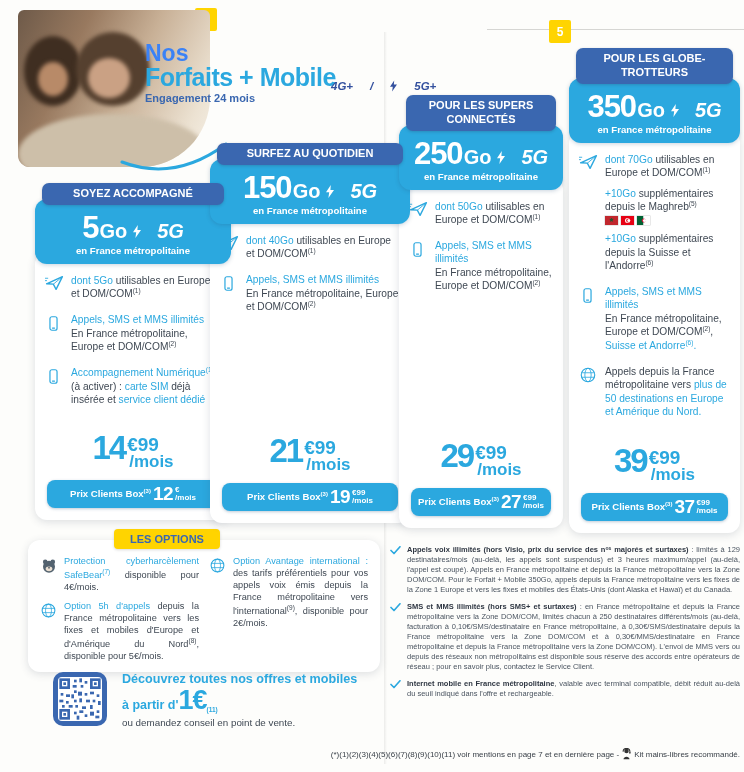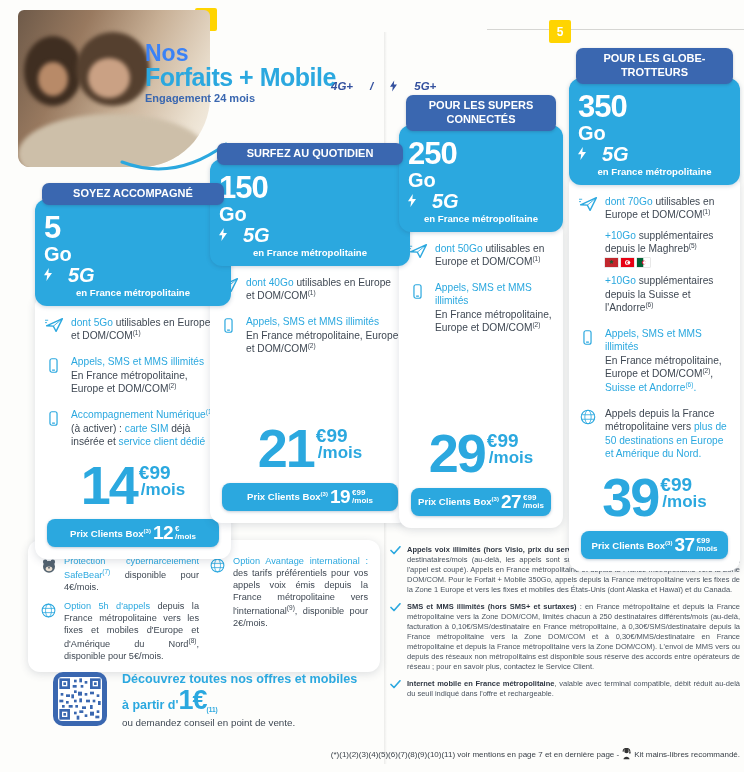--- a/index.html
+++ b/index.html
@@ -46,40 +46,40 @@
   .card { position:absolute; display:flex; flex-direction:column; }
   .card1 { left:35px;  top:183px; width:196px; height:337px; }
   .card2 { left:210px; top:143px; width:200px; height:380px; }
   .card3 { left:399px; top:95px;  width:164px; height:433px; }
   .card4 { left:569px; top:48px;  width:171px; height:485px; }
   .card-badge { position:relative; z-index:3; background:#3A67B0; color:#fff; font-weight:bold;
     font-size:11px; line-height:1.25; text-align:center; border-radius:7px; padding:4px 5px; margin:0 7px;
     box-shadow:0 1px 3px rgba(40,50,80,.25); }
   .card-cyan { position:relative; z-index:2; background:#2BA8DF; color:#fff; border-radius:12px;
     margin-top:-6px; padding:13px 4px 8px; text-align:center; box-shadow:0 1px 4px rgba(40,80,120,.25); }
-  .go-line { display:flex; align-items:baseline; gap:1px; line-height:1;flex-direction:column; }
+  .go-line { display:flex; align-items:baseline; justify-content:center; gap:1px; line-height:1; }
   .go-num { font-size:31px; font-weight:bold; letter-spacing:-1px; }
   .go-unit { font-size:20px; font-weight:bold; }
   .tech { display:inline-flex; align-items:center; margin-left:5px; font-style:italic; font-weight:bold; font-size:20px; gap:16px; }
   .coverage { font-size:9.6px; font-weight:bold; margin-top:2px; }
   .card-white { position:relative; z-index:1; flex:1; margin-top:-12px; background:#fff;
     border-radius:12px; box-shadow:0 2px 8px rgba(50,60,90,.16);
     padding:22px 10px 10px; display:flex; flex-direction:column; }
   .feat { display:flex; gap:7px; margin-bottom:12px; }
   .ficon { flex:0 0 19px; padding-top:1px; }
   .feat-text { font-size:10.2px; line-height:1.32; color:#3F4853; }
   .cy { color:#2BA8DF; }
   .feat-text sup, .opt-text sup, .disc sup { font-size:6.5px; }
   .block { display:block; }
   .subfeat { margin-top:7px; }
   .flags { margin-top:2px; display:flex; gap:3px; }
   .flag { width:13px; height:9px; display:inline-block; box-shadow:0 0 0 0.5px rgba(0,0,0,.18); }
 
   .price { margin-top:auto; text-align:center; color:#2BA8DF; font-weight:bold; line-height:0.9; }
-  .price-num { font-size:54px; letter-spacing:-2px;text-align:right; }
+  .price-num { font-size:33px; letter-spacing:-2px;text-align:right; }
   .price-side { display:inline-block; vertical-align:top; text-align:left; margin-left:2px; line-height:0.95; padding-top:3px; }
   .price-cents { font-size:19px; display:block; }
   .price-period { font-size:17px; display:block; padding-left:2px; }
   .box-pill { background:#2BA8DF; border-radius:8px; color:#fff; display:flex; align-items:center;
     justify-content:center; gap:2px; padding:3px 4px; margin:10px 2px 2px; box-shadow:0 1px 3px rgba(40,80,120,.3); }
   .box-label { font-size:9.6px; font-weight:bold; }
   .box-label sup { font-size:6px; }
   .box-num { font-size:19px; font-weight:bold; letter-spacing:-0.5px; }
   .box-side { line-height:1; text-align:left; }
   .box-cents, .box-period { font-size:8px; font-weight:bold; display:block; }

